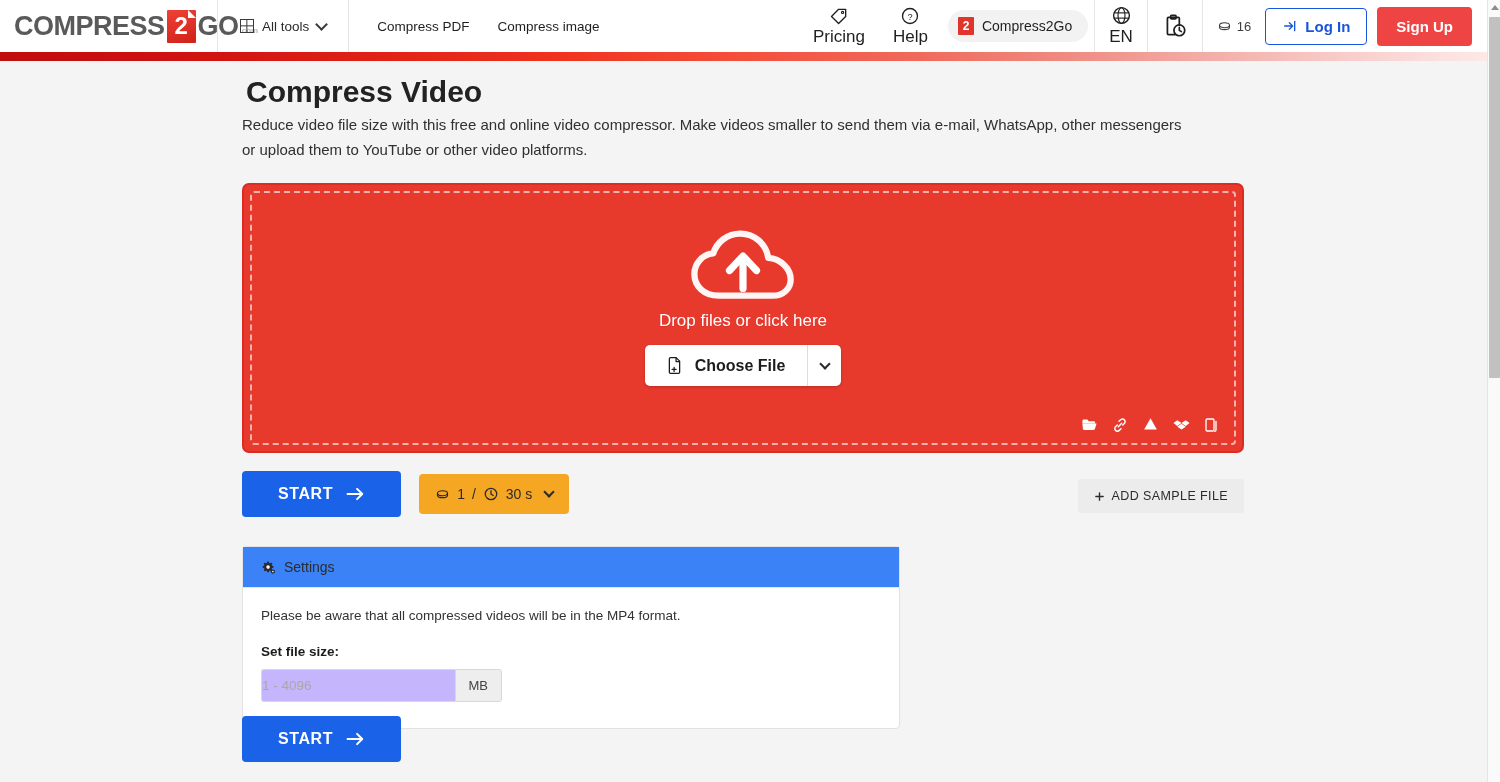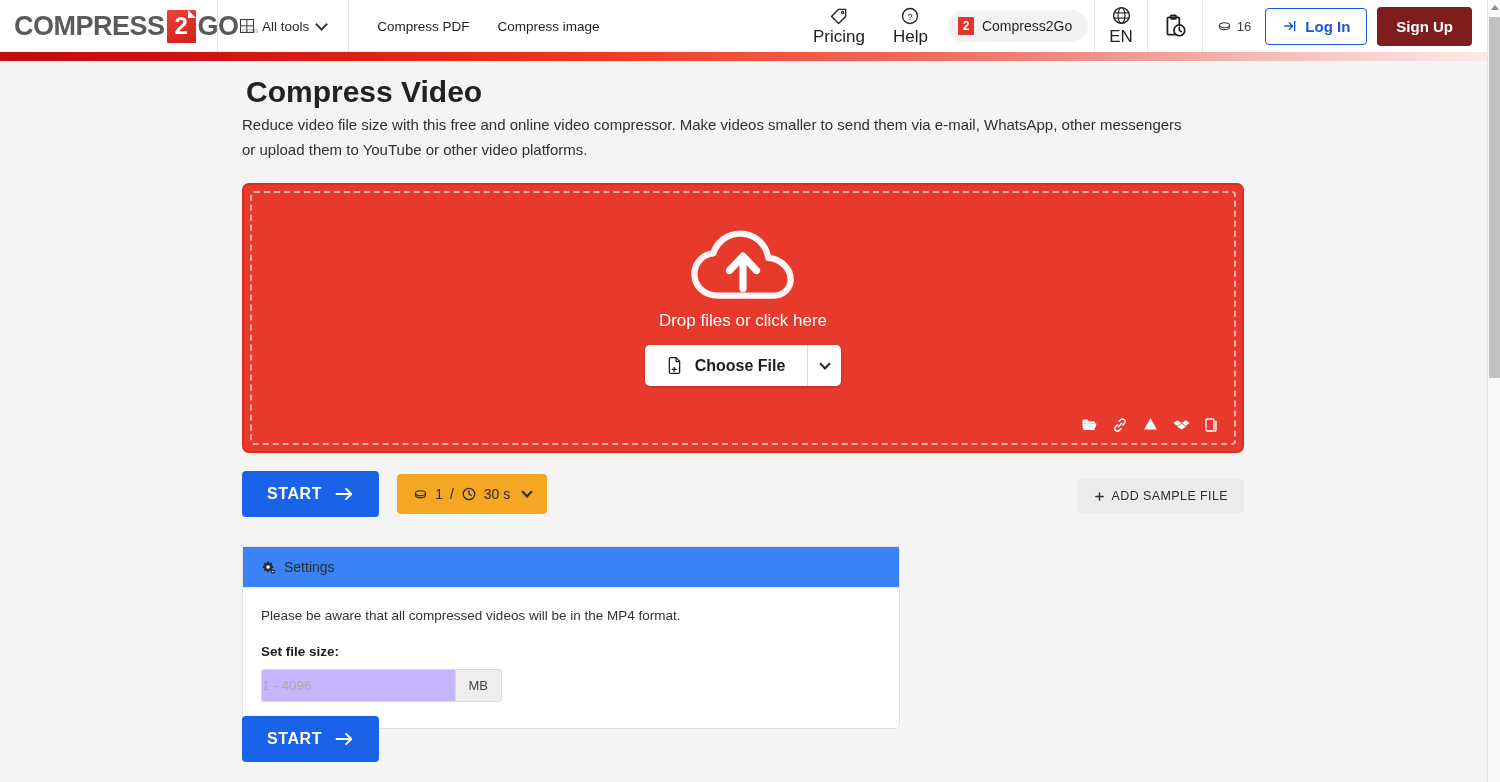--- a/index.html
+++ b/index.html
@@ -95,21 +95,21 @@
   .credits { display: flex; align-items: center; gap: 5px; padding: 0 14px; cursor: pointer; }
   .credits .cnum { font-size: 13px; color: #3f3f3f; }
 
   .btn-login {
     display: flex; align-items: center; gap: 7px;
     border: 1.5px solid #1a56db; color: #1a56db; background: #fff;
     font-size: 15px; font-weight: bold; border-radius: 4px;
     padding: 9px 16px; cursor: pointer; margin-right: 10px;
   }
   .btn-signup {
-    background: #7f1d1d; color: #fff; border: none;
+    background: #ef4444; color: #fff; border: none;
     font-size: 15px; font-weight: bold; border-radius: 4px;
     padding: 11px 19px; cursor: pointer; margin-right: 15px;
   }
 
   
   .gradbar {
     position: absolute; top: 52px; left: 0;
     width: 1487px; height: 9px;
     background: linear-gradient(to right,
       #c00d0d 0%, #cf1111 12%, #e02315 26%, #f0341f 38%,
@@ -170,21 +170,21 @@
     position: absolute; right: 14px; bottom: 10px;
     display: flex; align-items: center; gap: 14px;
   }
   .src-icons svg { cursor: pointer; }
 
   
   .btn-start {
     display: inline-flex; align-items: center; gap: 13px;
     background: #1a62e8; color: #fff; border: none; border-radius: 4px;
     font-size: 16px; font-weight: bold; letter-spacing: 0.6px;
-    padding: 14px 25px; cursor: pointer;
+    padding: 14px 36px; cursor: pointer;
   }
   .start-row { position: absolute; left: 242px; top: 410px; display: flex; align-items: center; gap: 18px; }
 
   .limit-badge {
     display: flex; align-items: center; gap: 7px;
     background: #f5a623; color: #2b2b2b; border-radius: 4px;
     padding: 12px 16px; font-size: 14px; cursor: pointer;
   }
   .limit-chev { width:8px; height:8px; border-right:2px solid #2b2b2b; border-bottom:2px solid #2b2b2b; transform: rotate(45deg); margin-top:-4px; margin-left:6px; }
 

